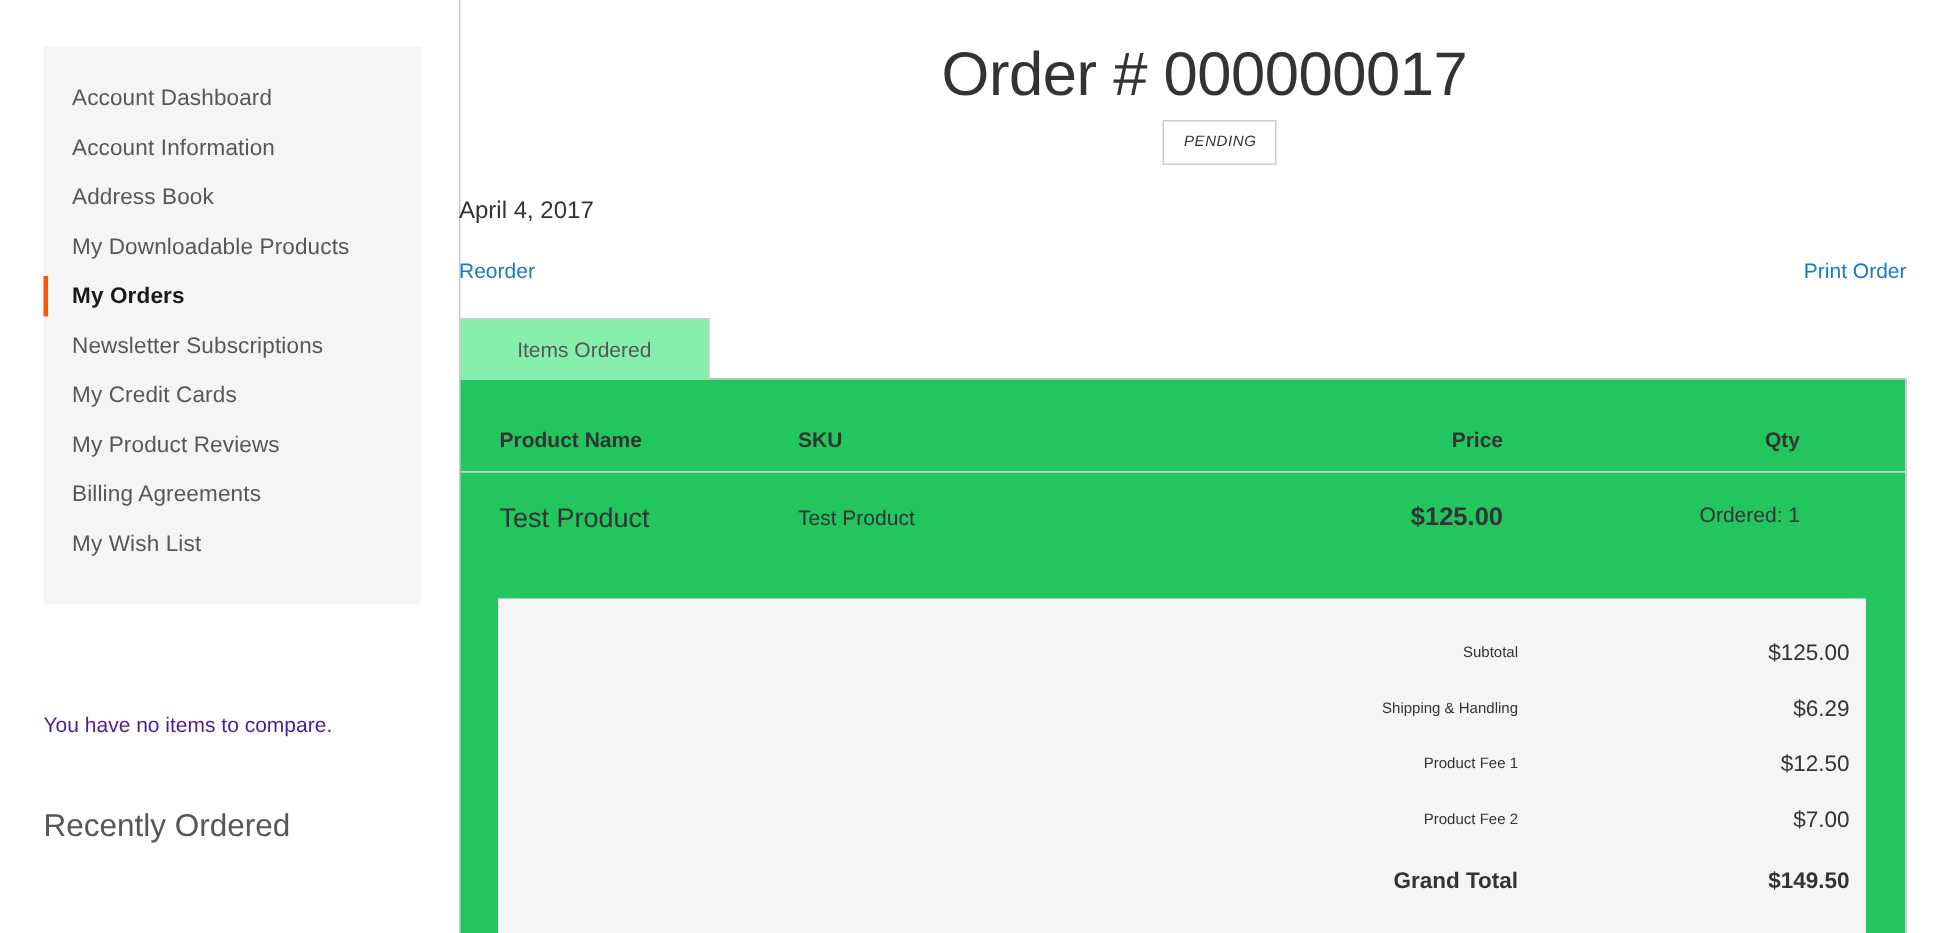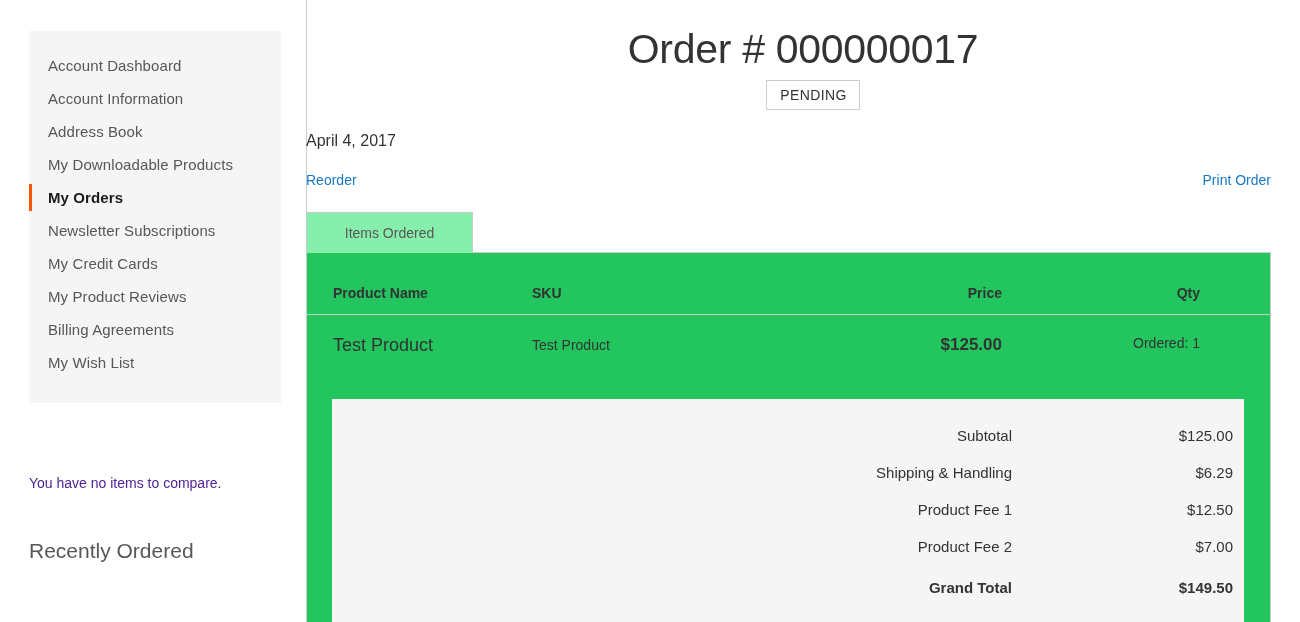--- a/index.html
+++ b/index.html
@@ -104,24 +104,25 @@
     margin: 0;
     line-height: 50px;
     letter-spacing: -0.3px;
   }
   .status-badge {
     margin-left: 20px;
     margin-top: 6px;
     border: 1px solid #cccccc;
     background: #ffffff;
     color: #333333;
-    font-size: 14px;
+    font-size: 10px;
     letter-spacing: 0.4px;
     padding: 7px 12px 7px 13px;
     line-height: 14px;
+    font-style: italic;
   }
 
   .order-date {
     font-size: 16px;
     color: #333333;
     margin: 21px 0 0 0;
     line-height: 20px;
   }
 
   .actions-row {
@@ -231,21 +232,21 @@
     padding: 18px 0 18px 0;
   }
   table.totals {
     width: 100%;
     border-collapse: collapse;
     table-layout: fixed;
   }
   table.totals th {
     text-align: right;
     font-weight: normal;
-    font-size: 15px;
+    font-size: 10px;
     color: #333333;
     padding: 10px 12px 10px 0;
     width: 692px;
   }
   table.totals td {
     text-align: right;
     font-size: 15px;
     color: #333333;
     padding: 10px 11px 10px 0;
   }

